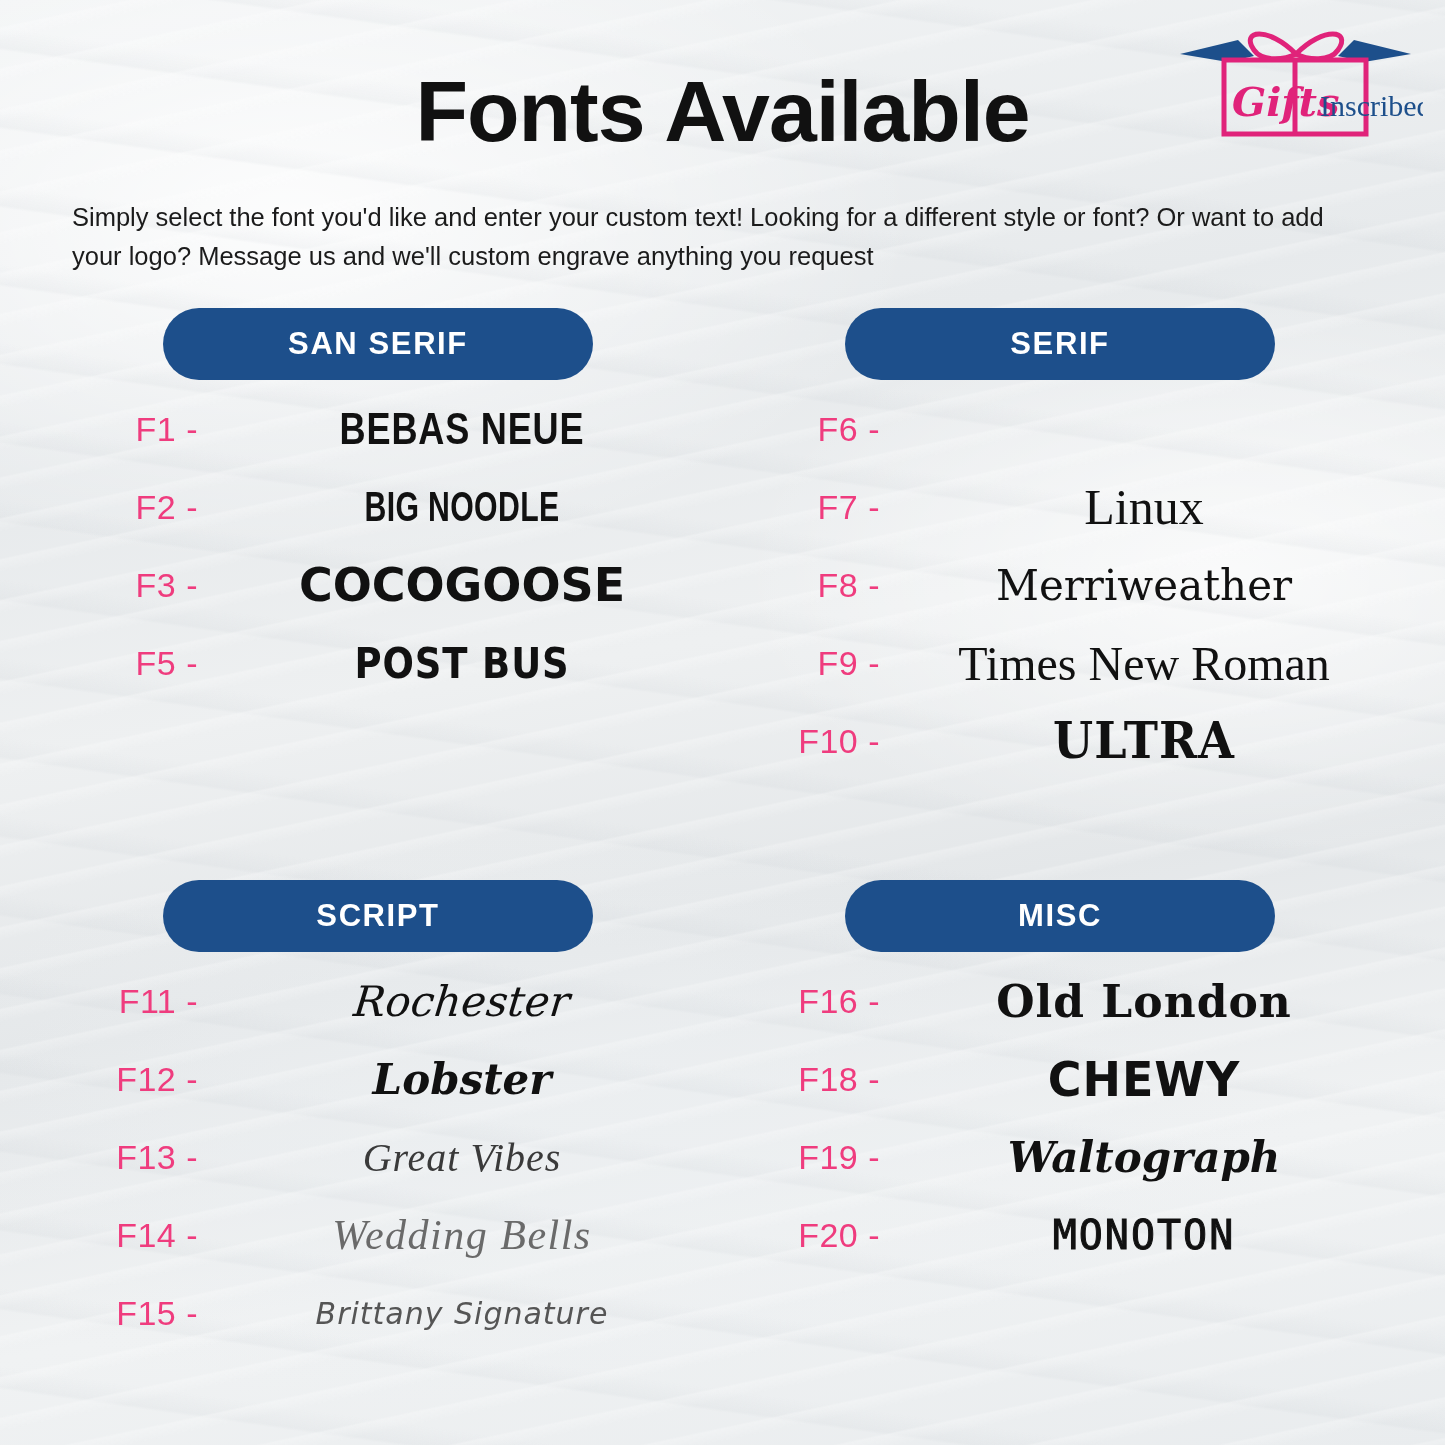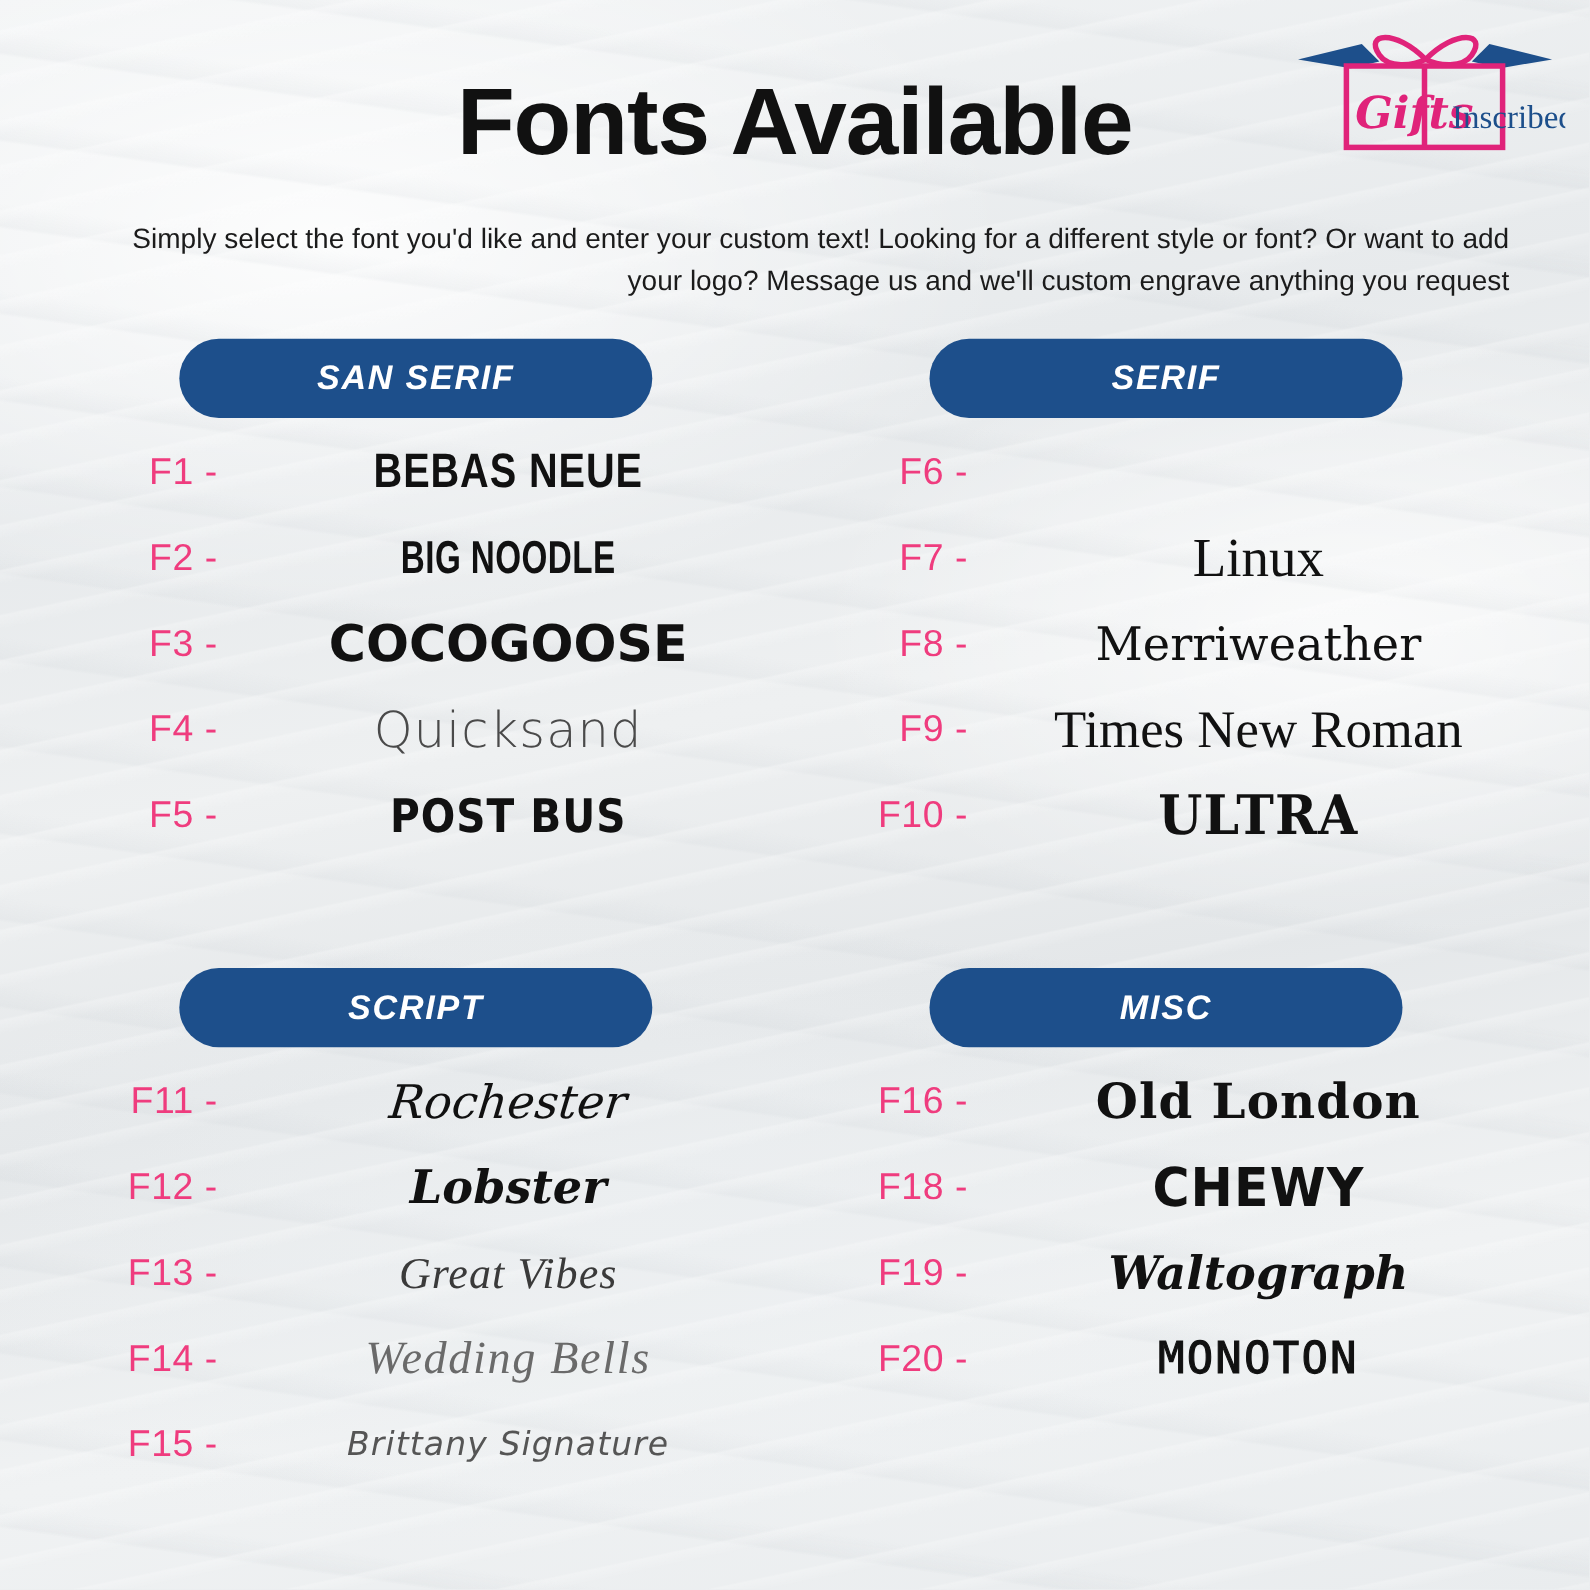--- a/index.html
+++ b/index.html
@@ -62,21 +62,21 @@
     font-weight: bold;
     color: #111111;
     letter-spacing: -1px;
   }
 
   .subtitle {
     position: absolute;
     top: 198px;
     left: 72px;
     width: 1300px;
-    text-align: right;
+    text-align: left;
     font-size: 25.5px;
     line-height: 1.52;
     color: #1b1b1b;
   }
 
   .grid {
     position: absolute;
     top: 308px;
     left: 0;
     width: 100%;
@@ -91,21 +91,20 @@
     border-radius: 36px;
     background: #1d4f8b;
     color: #ffffff;
     display: flex;
     align-items: center;
     justify-content: center;
     font-size: 31px;
     font-weight: bold;
     letter-spacing: 1.6px;
     margin: 0 auto 10px auto;
-    font-style: italic;
   }
 
   .rows { margin-top: 10px; }
 
   .row {
     display: flex;
     align-items: center;
     height: 78px;
   }
   .code {
@@ -190,24 +189,20 @@
           </div>
           <div class="row">
             <div class="code">F2 -</div>
             <div class="sample f-bignoodle">BIG NOODLE</div>
           </div>
           <div class="row">
             <div class="code">F3 -</div>
             <div class="sample f-coco">COCOGOOSE</div>
           </div>
           <div class="row">
-            <div class="code">F4 -</div>
-            <div class="sample f-quicksand">Quicksand</div>
-          </div>
-          <div class="row">
             <div class="code">F5 -</div>
             <div class="sample f-postbus">POST BUS</div>
           </div>
         </div>
       </div>
 
       <div class="col-right" style="top:0;">
         <div class="pill">SERIF</div>
         <div class="rows">
           <div class="row">

